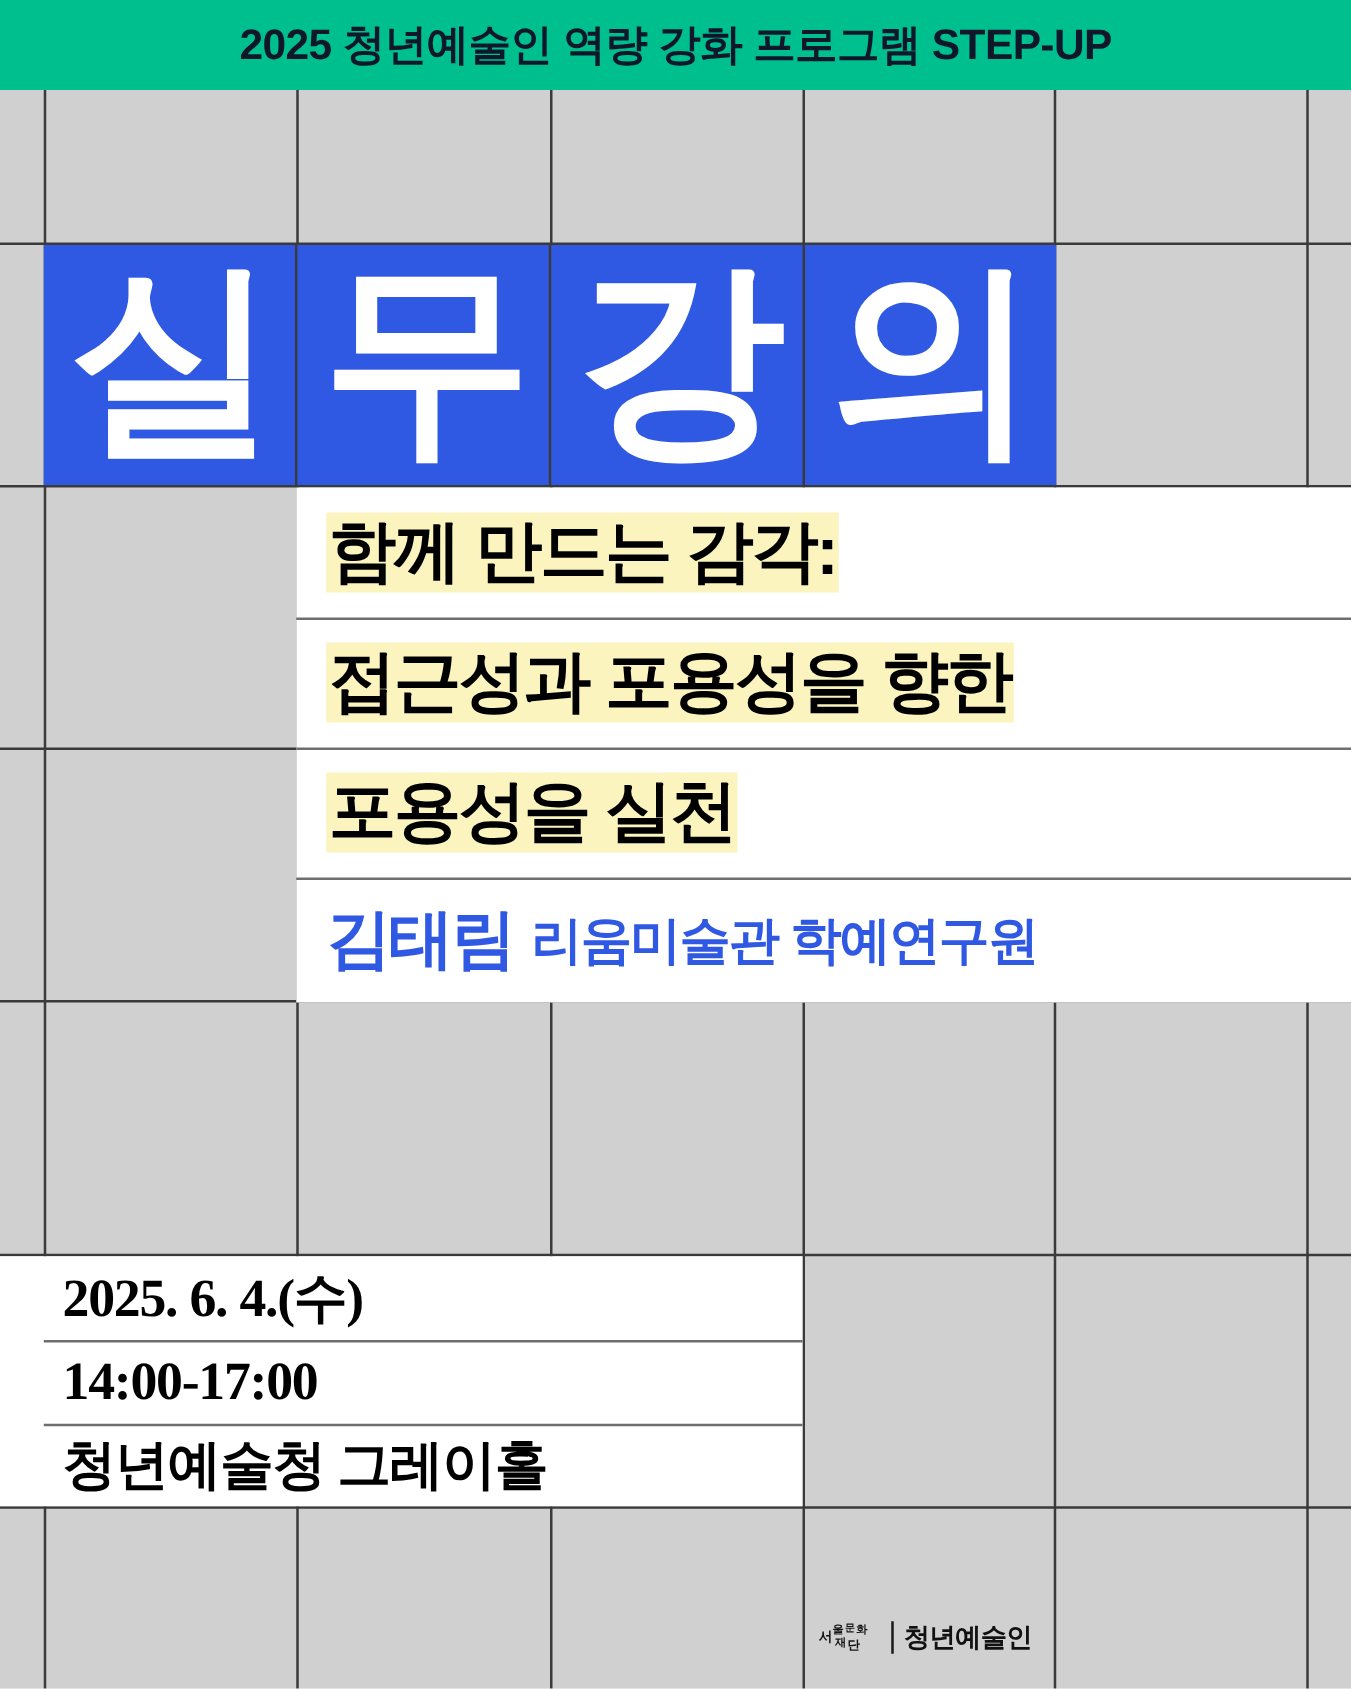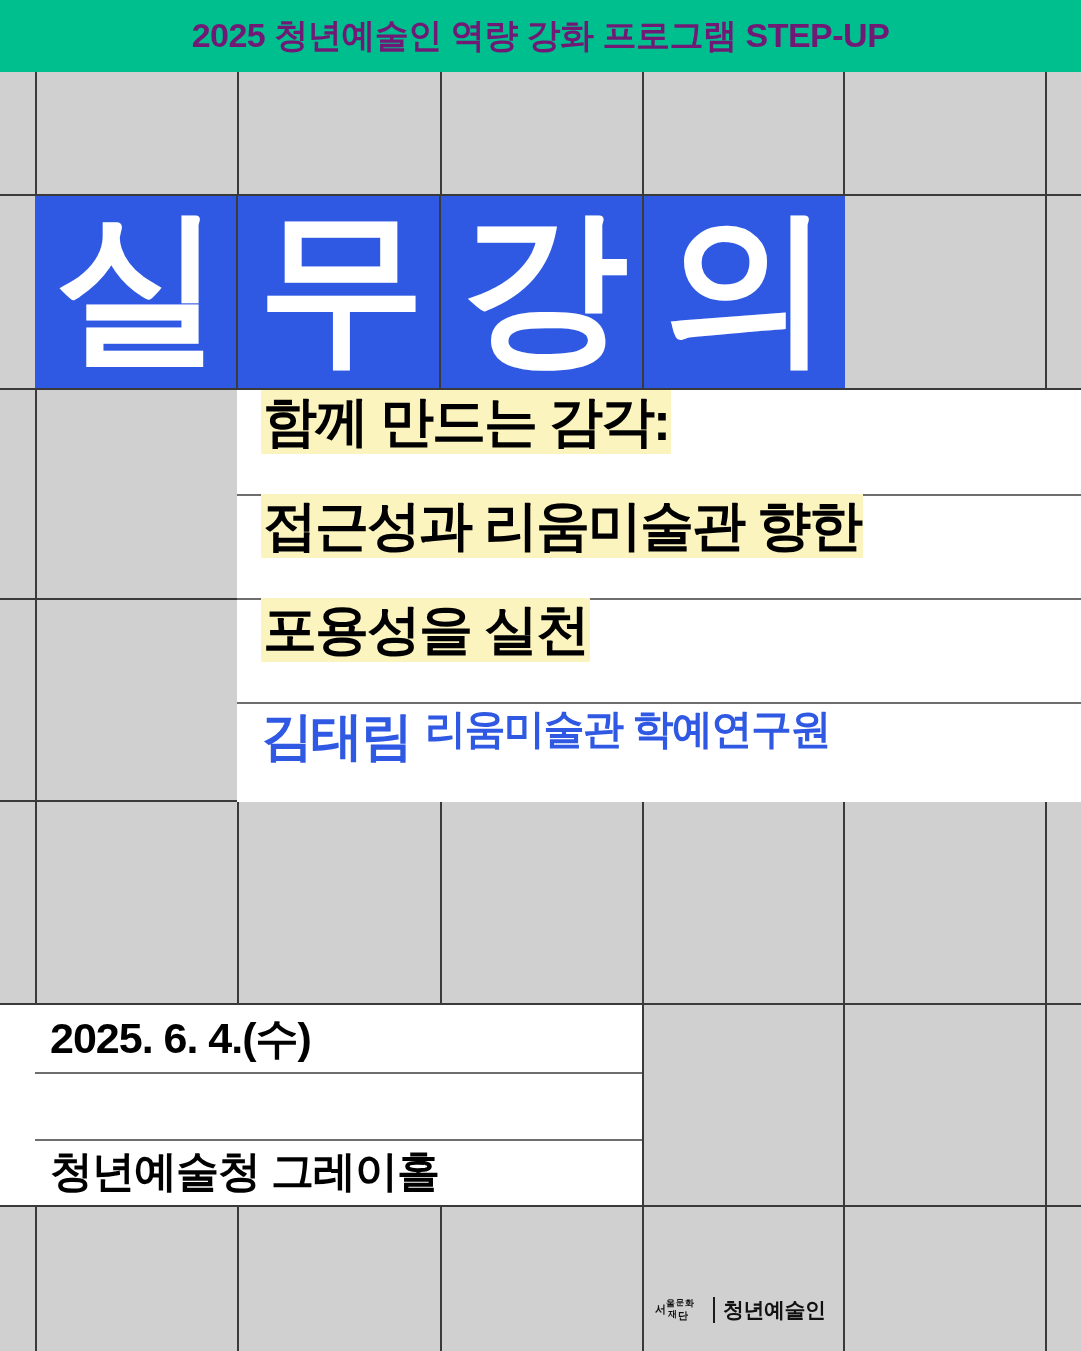--- a/index.html
+++ b/index.html
@@ -26,21 +26,21 @@
     width: 1081px;
     height: 72px;
     background: #00bf8f;
     display: flex;
     align-items: center;
     justify-content: center;
   }
   .header-title {
     font-size: 34px;
     font-weight: bold;
-    color: #701a75;
+    color: #0f172a;
     letter-spacing: -0.5px;
     white-space: nowrap;
   }
 
   
   .vline {
     position: absolute;
     top: 72px;
     width: 2px;
     height: 1279px;
@@ -90,21 +90,21 @@
     width: 844px;
     height: 412px;
     background: #ffffff;
   }
   .sub-line {
     position: absolute;
     left: 0;
     width: 844px;
     box-sizing: border-box;
     display: flex;
-    align-items: flex-start;
+    align-items: center;
     padding-left: 24px;
   }
   .sub-line-1 { top: 0px;   height: 104px; }
   .sub-line-2 { top: 104px; height: 104px; }
   .sub-line-3 { top: 208px; height: 104px; }
   .sub-line-4 { top: 312px; height: 100px; }
 
   .sub-div {
     position: absolute;
     left: 0;
@@ -171,20 +171,21 @@
     background: #6e6e6e;
   }
   .info-div-a { top: 67px; }
   .info-div-b { top: 134px; }
   .info-text {
     font-size: 43px;
     font-weight: bold;
     color: #000000;
     letter-spacing: -1px;
     white-space: nowrap;
+    font-family: Liberation Serif, serif;
   }
 
   
   .logo-area {
     position: absolute;
     left: 642px;
     top: 1275px;
     width: 403px;
     height: 70px;
     display: flex;
@@ -276,41 +277,44 @@
     </div>
   </div>
 
   <div class="subtitle-block">
     <div class="sub-line sub-line-1">
       <span class="hl">함께 만드는 감각:</span>
     </div>
     <div class="sub-div sub-div-a"></div>
 
     <div class="sub-line sub-line-2">
-      <span class="hl">접근성과 리움미술관 향한</span>
+      <span class="hl">접근성과 포용성을 향한</span>
     </div>
     <div class="sub-div sub-div-b"></div>
 
     <div class="sub-line sub-line-3">
       <span class="hl">포용성을 실천</span>
     </div>
     <div class="sub-div sub-div-c"></div>
 
     <div class="sub-line sub-line-4">
       <span class="speaker-name">김태림</span>
       <span class="speaker-affil">리움미술관 학예연구원</span>
     </div>
   </div>
 
   <div class="info-block">
     <div class="info-line info-line-1">
       <span class="info-text">2025. 6. 4.(수)</span>
     </div>
     <div class="info-div info-div-a"></div>
 
+    <div class="info-line info-line-2">
+      <span class="info-text">14:00-17:00</span>
+    </div>
     <div class="info-div info-div-b"></div>
 
     <div class="info-line info-line-3">
       <span class="info-text">청년예술청 그레이홀</span>
     </div>
   </div>
 
   <div class="logo-area">
 
     <div class="logo-sfac">

